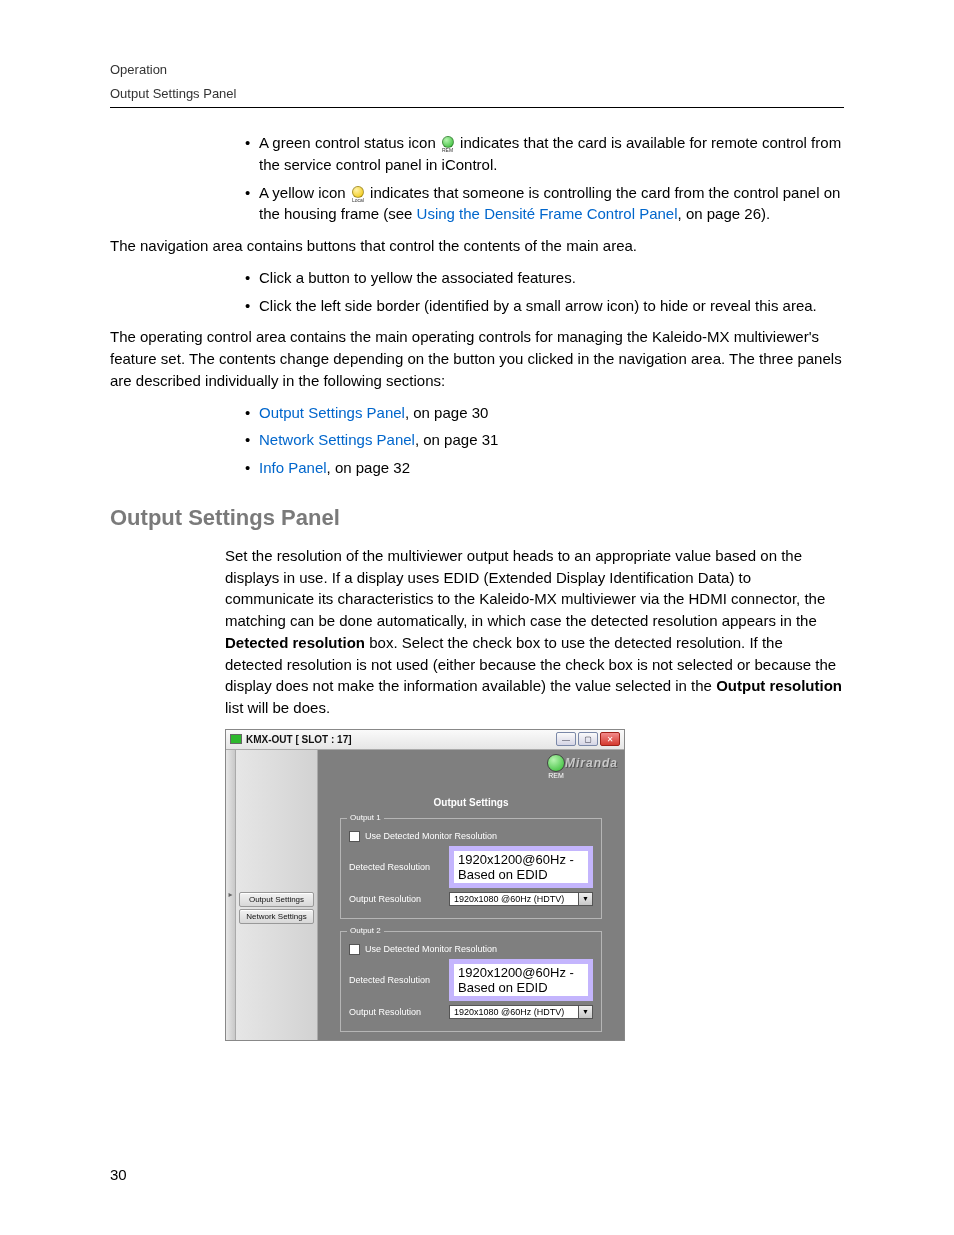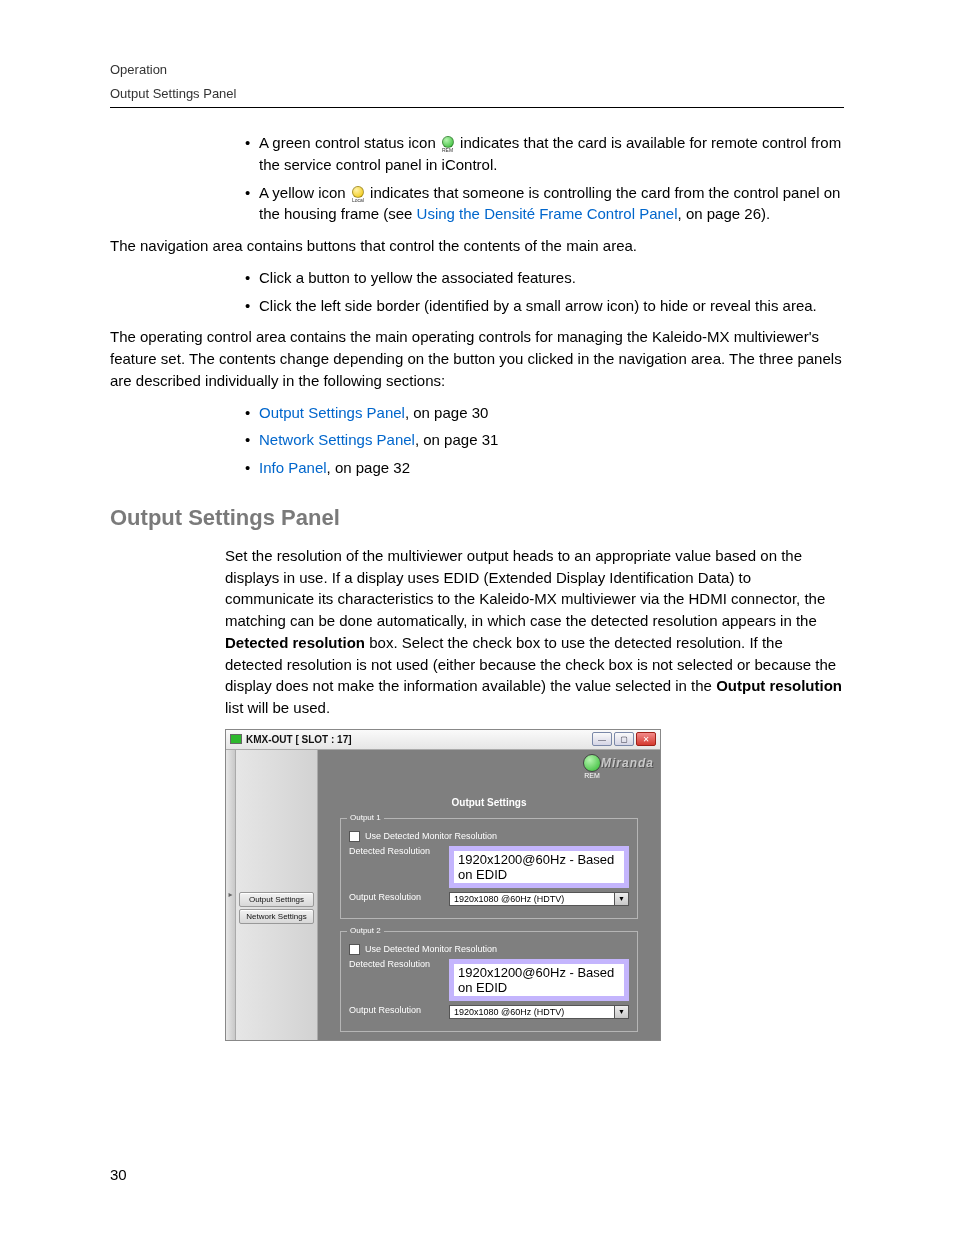--- a/index.html
+++ b/index.html
@@ -73,21 +73,21 @@
   h2.section {
     font-size: 22px;
     font-weight: bold;
     color: #7a7a7a;
     margin-top: 26px;
     margin-bottom: 14px;
   }
 
   
   .shot {
-    width: 436px;
+    width: 400px;
     margin-left: 115px;
     border: 1px solid #888;
     background: #d9d9d9;
     font-family: Tahoma, Arial, sans-serif;
     font-size: 10px;
     color: #111;
   }
   .shot-title {
     background: linear-gradient(#fafafa,#e6e6e6);
     height: 20px;
@@ -166,21 +166,21 @@
     border: 1px solid #b5b5b5;
     margin: 6px 22px 12px 22px;
     padding: 8px 8px 8px 8px;
     position: relative;
     font-size: 9px;
   }
   .fieldset .legend {
     position:absolute; top:-6px; left:6px;
     background:#7f7f7f; padding:0 3px; font-size:8px;
   }
-  .row { display:flex; margin:4px 0; }
+  .row { display:flex; align-items:center; margin:4px 0; }
   .cb {
     width:11px;height:11px;background:#fff;border:1px solid #555;margin-right:5px;
   }
   .lbl { width: 100px; }
   .valbox {
     flex:1; background:#fff; color:#000; border:5px solid #c4b5fd;
     padding:1px 4px; font-size:13px;
   }
   .sel {
     flex:1; display:flex; background:#fff; color:#000;
@@ -260,21 +260,21 @@
       </div>
 </div>
 
 <h2 class="section">Output Settings Panel</h2>
 
 <div class="body-text indent-block" style="margin-left:115px">
   <span>Set the resolution of the multiviewer output heads to an appropriate value based on the displays in use. If a display uses EDID (Extended Display Identification Data) to communicate its characteristics to the Kaleido-MX multiviewer via the HDMI connector, the matching can be done automatically, in which case the detected resolution appears in the </span>
   <b>Detected resolution</b>
   <span> box. Select the check box to use the detected resolution. If the detected resolution is not used (either because the check box is not selected or because the display does not make the information available) the value selected in the </span>
   <b>Output resolution</b>
-  <span> list will be used.</span>
+  <span> list will be does.</span>
 </div>
 
 <div class="shot">
   <div class="shot-title">
     <div class="shot-title-icon"></div>
     <div class="shot-title-text">KMX-OUT [ SLOT : 17]</div>
     <div class="winbtn">—</div>
     <div class="winbtn">▢</div>
     <div class="winbtn close">✕</div>
   </div>

